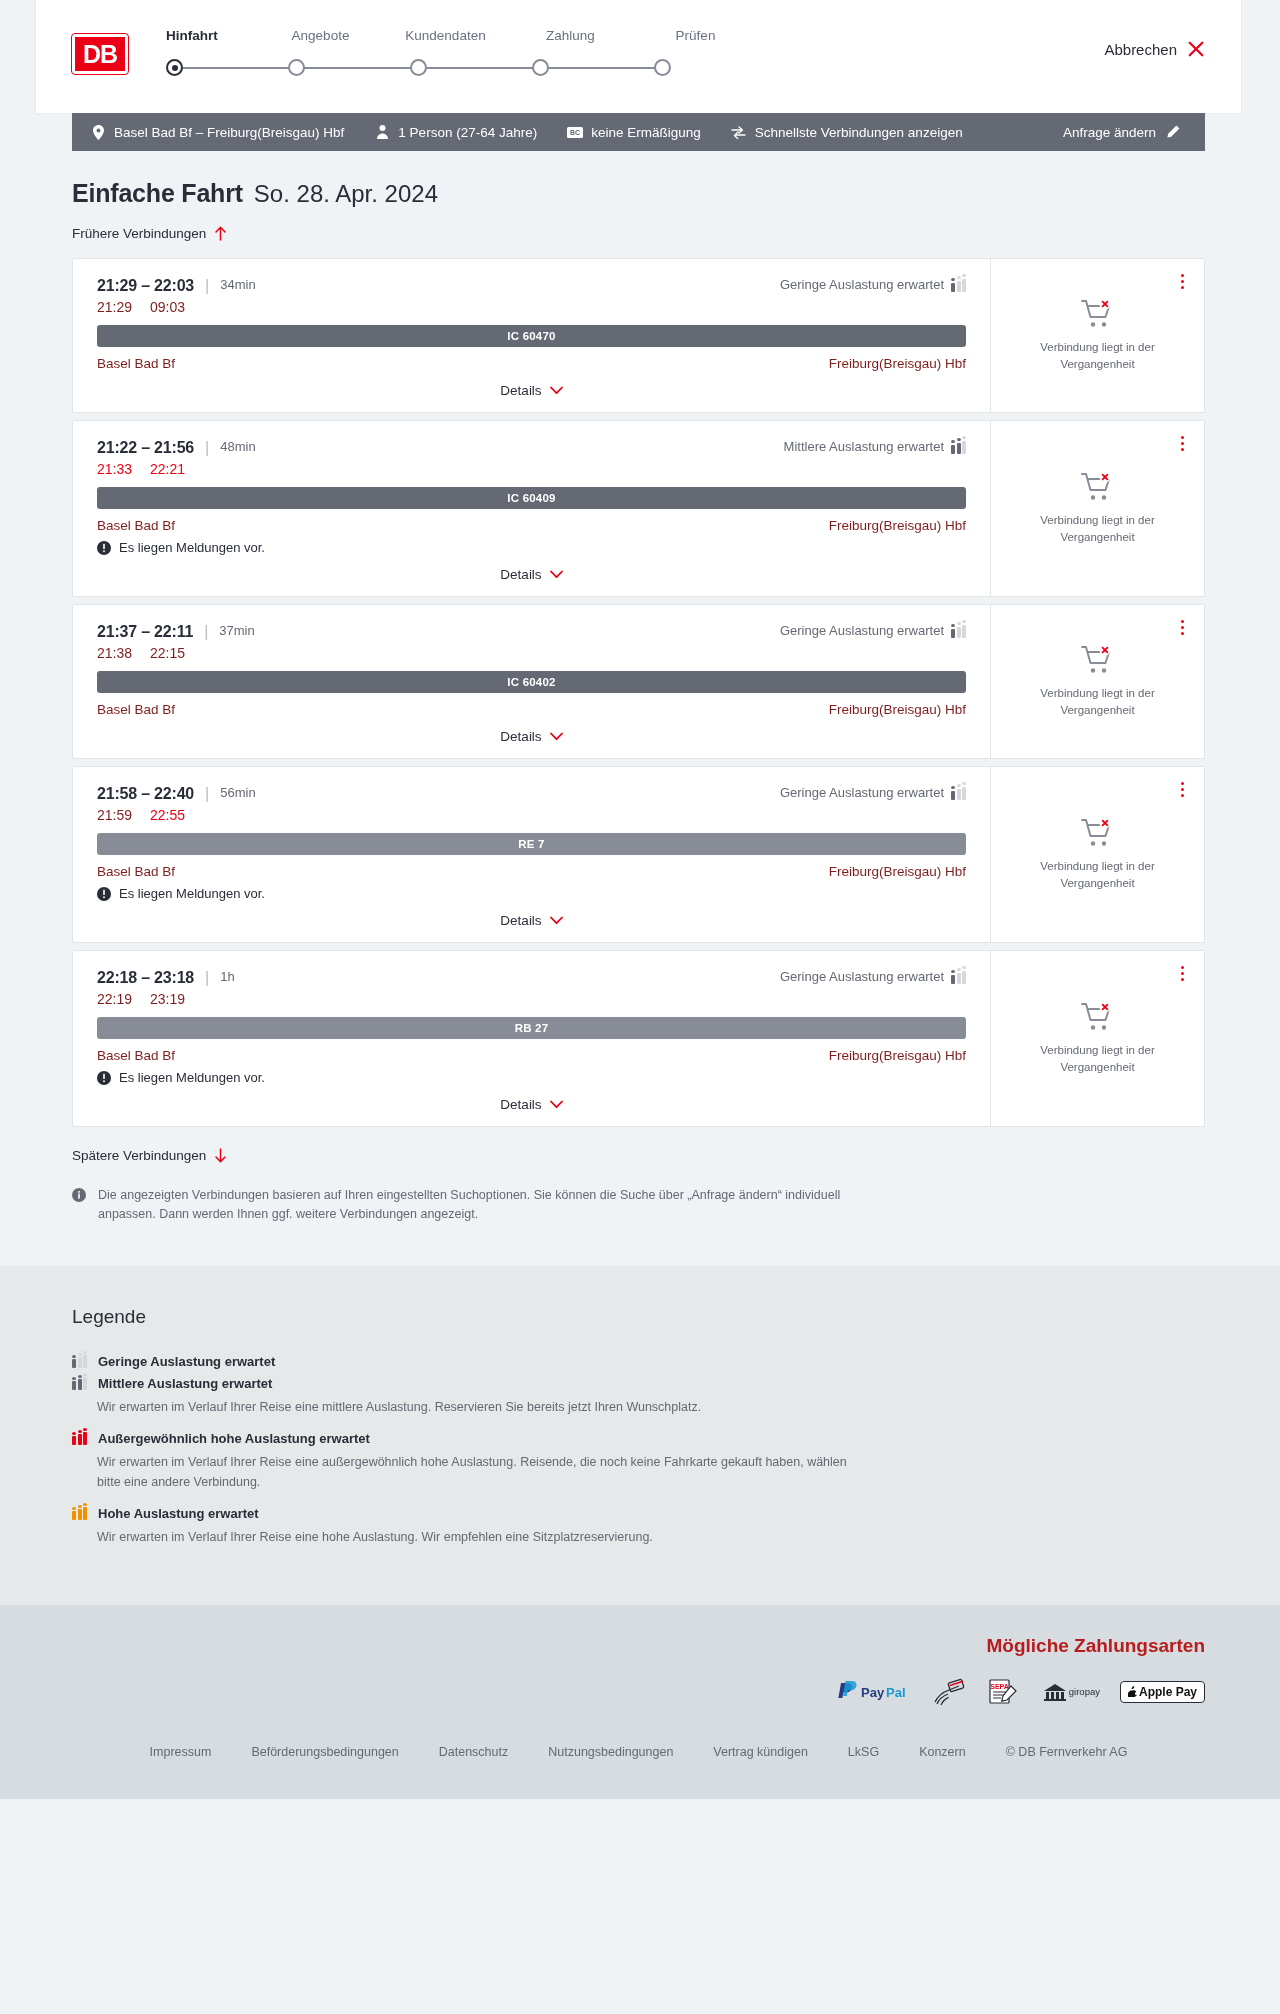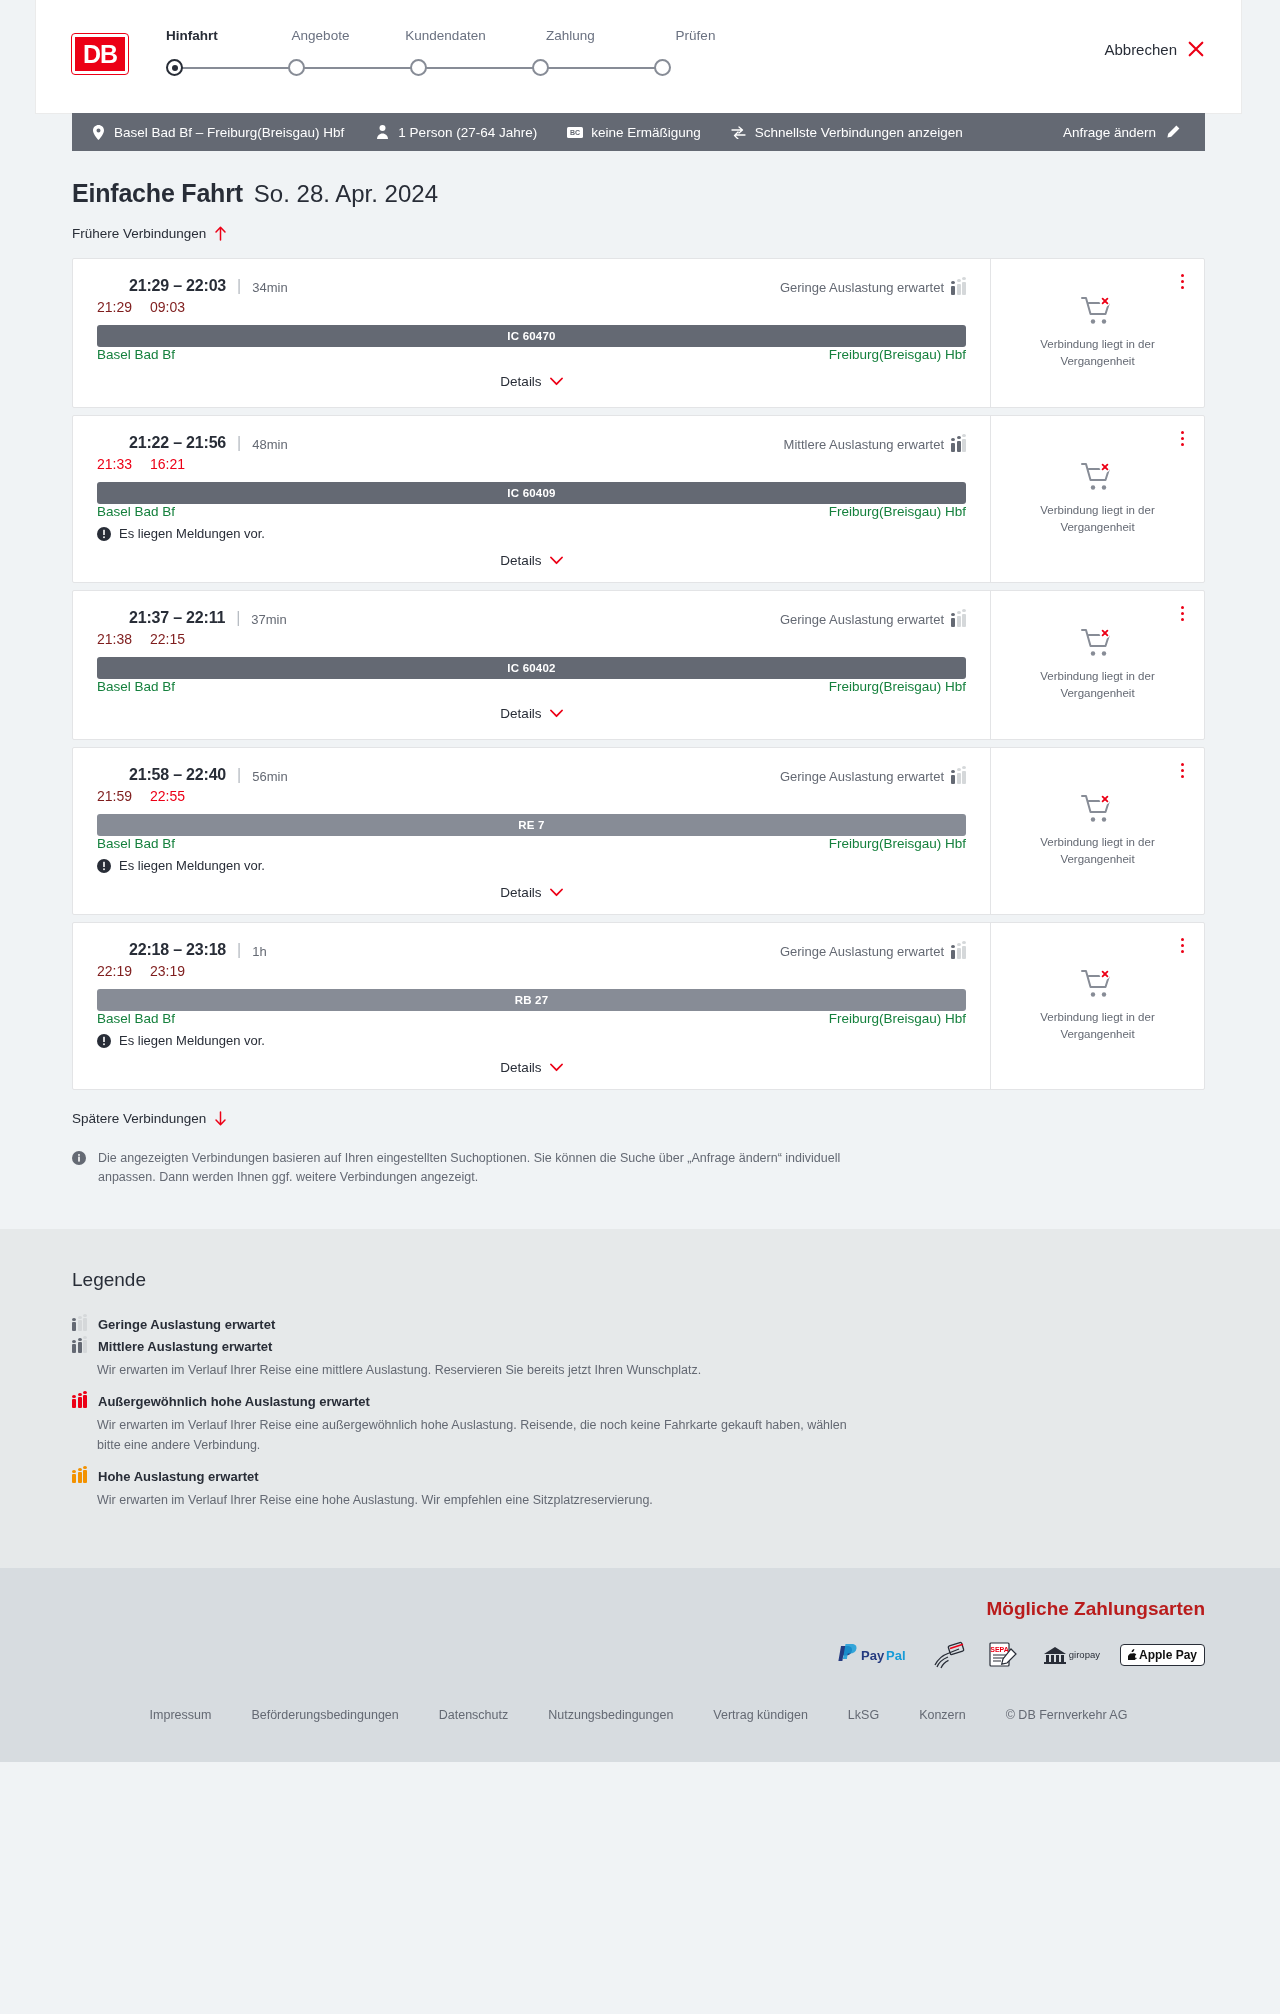--- a/index.html
+++ b/index.html
@@ -135,21 +135,21 @@
   }
   .card-left { flex: 1 1 auto; padding: 18px 24px 14px 24px; position: relative; }
   .card-right {
     flex: 0 0 214px;
     border-left: 1px solid #e3e4e6;
     position: relative;
     display: flex; flex-direction: column;
     align-items: center; justify-content: center;
     padding: 12px;
   }
-  .row-top { display: flex; align-items: flex-end; margin-left: 32px; }
+  .row-top { display: flex; align-items: flex-start; }
   .times-main { font-size: 16px; font-weight: 700; letter-spacing: -0.2px; }
   .sep-pipe { color: #b7bcc3; margin: 0 11px; font-weight: 400; }
   .duration { font-size: 13px; color: #646973; font-weight: 400; }
   .occupancy {
     margin-left: auto;
     display: flex; align-items: center; gap: 7px;
     font-size: 13px; color: #646973;
   }
   .occ-icon { display: flex; align-items: flex-end; gap: 1.5px; height: 14px; }
   .occ-icon i { display: block; width: 4px; border-radius: 1px; }
@@ -169,21 +169,21 @@
   .train-bar {
     margin-top: 10px;
     height: 22px;
     border-radius: 3px;
     color: #ffffff;
     font-size: 11.5px;
     font-weight: 700;
     display: flex; align-items: center; justify-content: center;
     letter-spacing: 0.2px;
   }
-  .stations { display: flex; font-size: 13.5px; color: #15803d; }
+  .stations { margin-top: 9px; display: flex; font-size: 13.5px; color: #7f1d1d; }
   .st-to { margin-left: auto; }
 
   .notice { margin-top: 7px; display: flex; align-items: center; gap: 8px; font-size: 13px; color: #282d37; }
   .notice-ico { width: 14px; height: 14px; display: block; }
 
   .details {
     margin-top: 12px;
     display: flex; align-items: center; justify-content: center;
     gap: 8px; font-size: 13.5px; color: #282d37;
     cursor: pointer;
@@ -405,21 +405,21 @@
                 <span>Mittlere Auslastung erwartet</span>
                 <span class="occ-icon">
                   <i class="p1" style="background:#646973"></i>
                   <i class="p2" style="background:#646973"></i>
                   <i class="p3" style="background:#d5d8da"></i>
                 </span>
               </span>
             </div>
             <div class="times-sub">
               <span class="t-late">21:33</span>
-              <span class="t-late">16:21</span>
+              <span class="t-late">22:21</span>
             </div>
             <div class="train-bar" style="background:#646973">
               <span>IC 60409</span>
             </div>
             <div class="stations">
               <span>Basel Bad Bf</span>
               <span class="st-to">Freiburg(Breisgau) Hbf</span>
             </div>
             <div class="notice">
               <svg class="notice-ico" viewBox="0 0 14 14">

